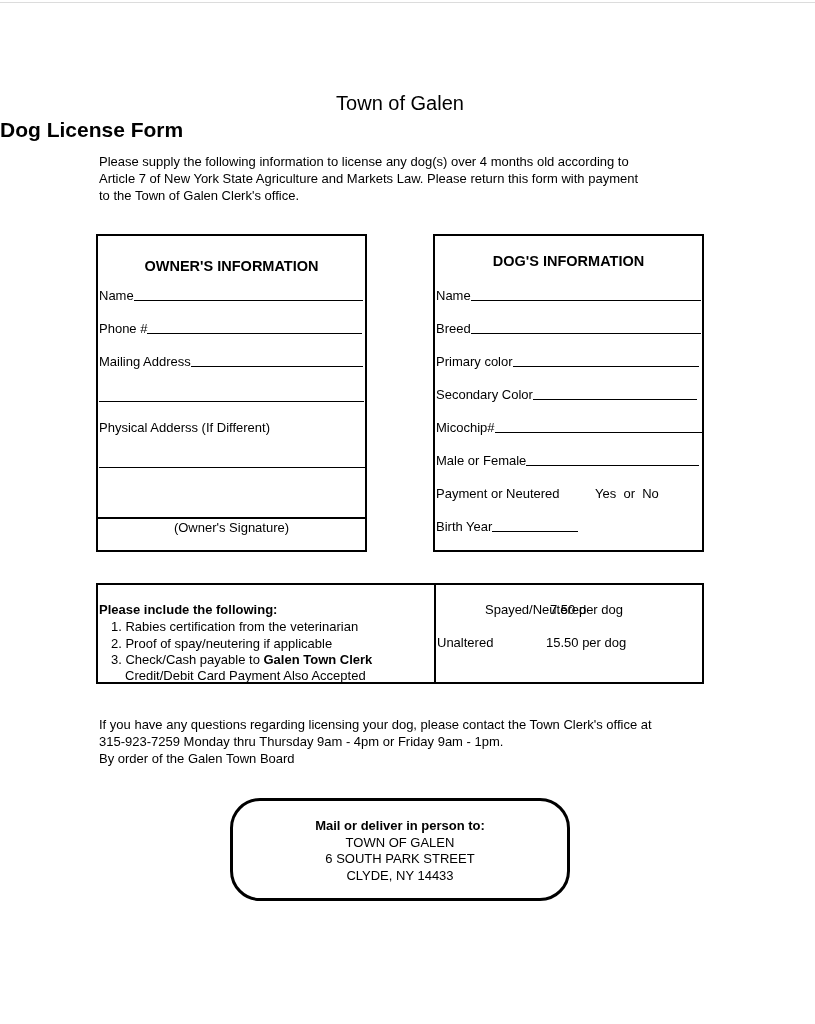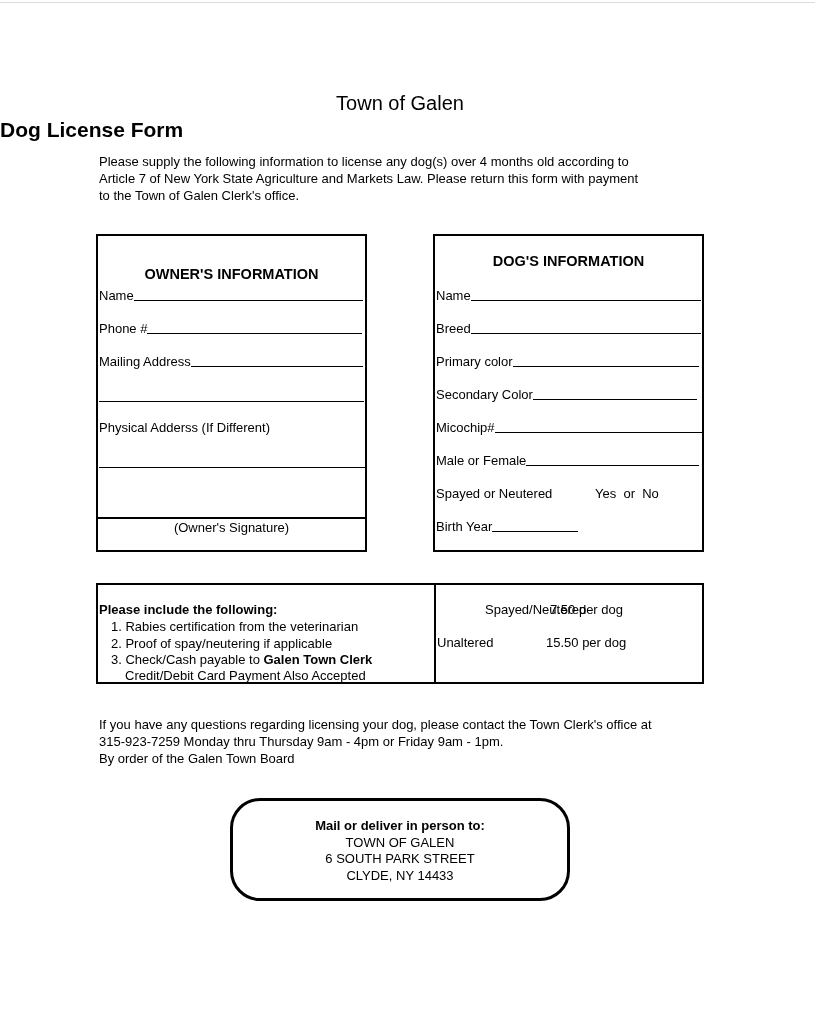--- a/index.html
+++ b/index.html
@@ -33,21 +33,21 @@
 <div class="abs title">Town of Galen</div>
 <div class="abs subtitle">Dog License Form</div>
 
 <div class="abs intro">
   <div>Please supply the following information to license any dog(s) over 4 months old according to</div>
   <div>Article 7 of New York State Agriculture and Markets Law. Please return this form with payment</div>
   <div>to the Town of Galen Clerk's office.</div>
 </div>
 
 <div class="box" style="left:96px; top:234px; width:271px; height:318px;">
-  <div class="box-head" style="top:30px;">OWNER'S INFORMATION</div>
+  <div class="box-head" style="top:22px;">OWNER'S INFORMATION</div>
 
   <div class="field" style="top:52px; width:264px;">
     <span class="label">Name</span>
     <span class="line" style="flex:1;"></span>
   </div>
   <div class="field" style="top:85px; width:263px;">
     <span class="label">Phone #</span>
     <span class="line" style="flex:1;"></span>
   </div>
   <div class="field" style="top:118px; width:264px;">
@@ -86,21 +86,21 @@
   </div>
   <div class="field" style="top:184px; width:268px;">
     <span class="label">Micochip#</span>
     <span class="line" style="flex:1;"></span>
   </div>
   <div class="field" style="top:217px; width:263px;">
     <span class="label">Male or Female</span>
     <span class="line" style="flex:1;"></span>
   </div>
   <div class="field" style="top:250px;">
-    <span class="label">Spayed or Neutered</span>
+    <span class="label">Payment or Neutered</span>
   </div>
   <div class="abs txt" style="left:160px; top:250px; white-space:pre;">Yes  or  No</div>
   <div class="field" style="top:283px; width:142px;">
     <span class="label">Birth Year</span>
     <span class="line" style="flex:1;"></span>
   </div>
 </div>
 
 <div class="box" style="left:96px; top:583px; width:608px; height:101px;">
   <div class="vdiv" style="left:336px;"></div>

